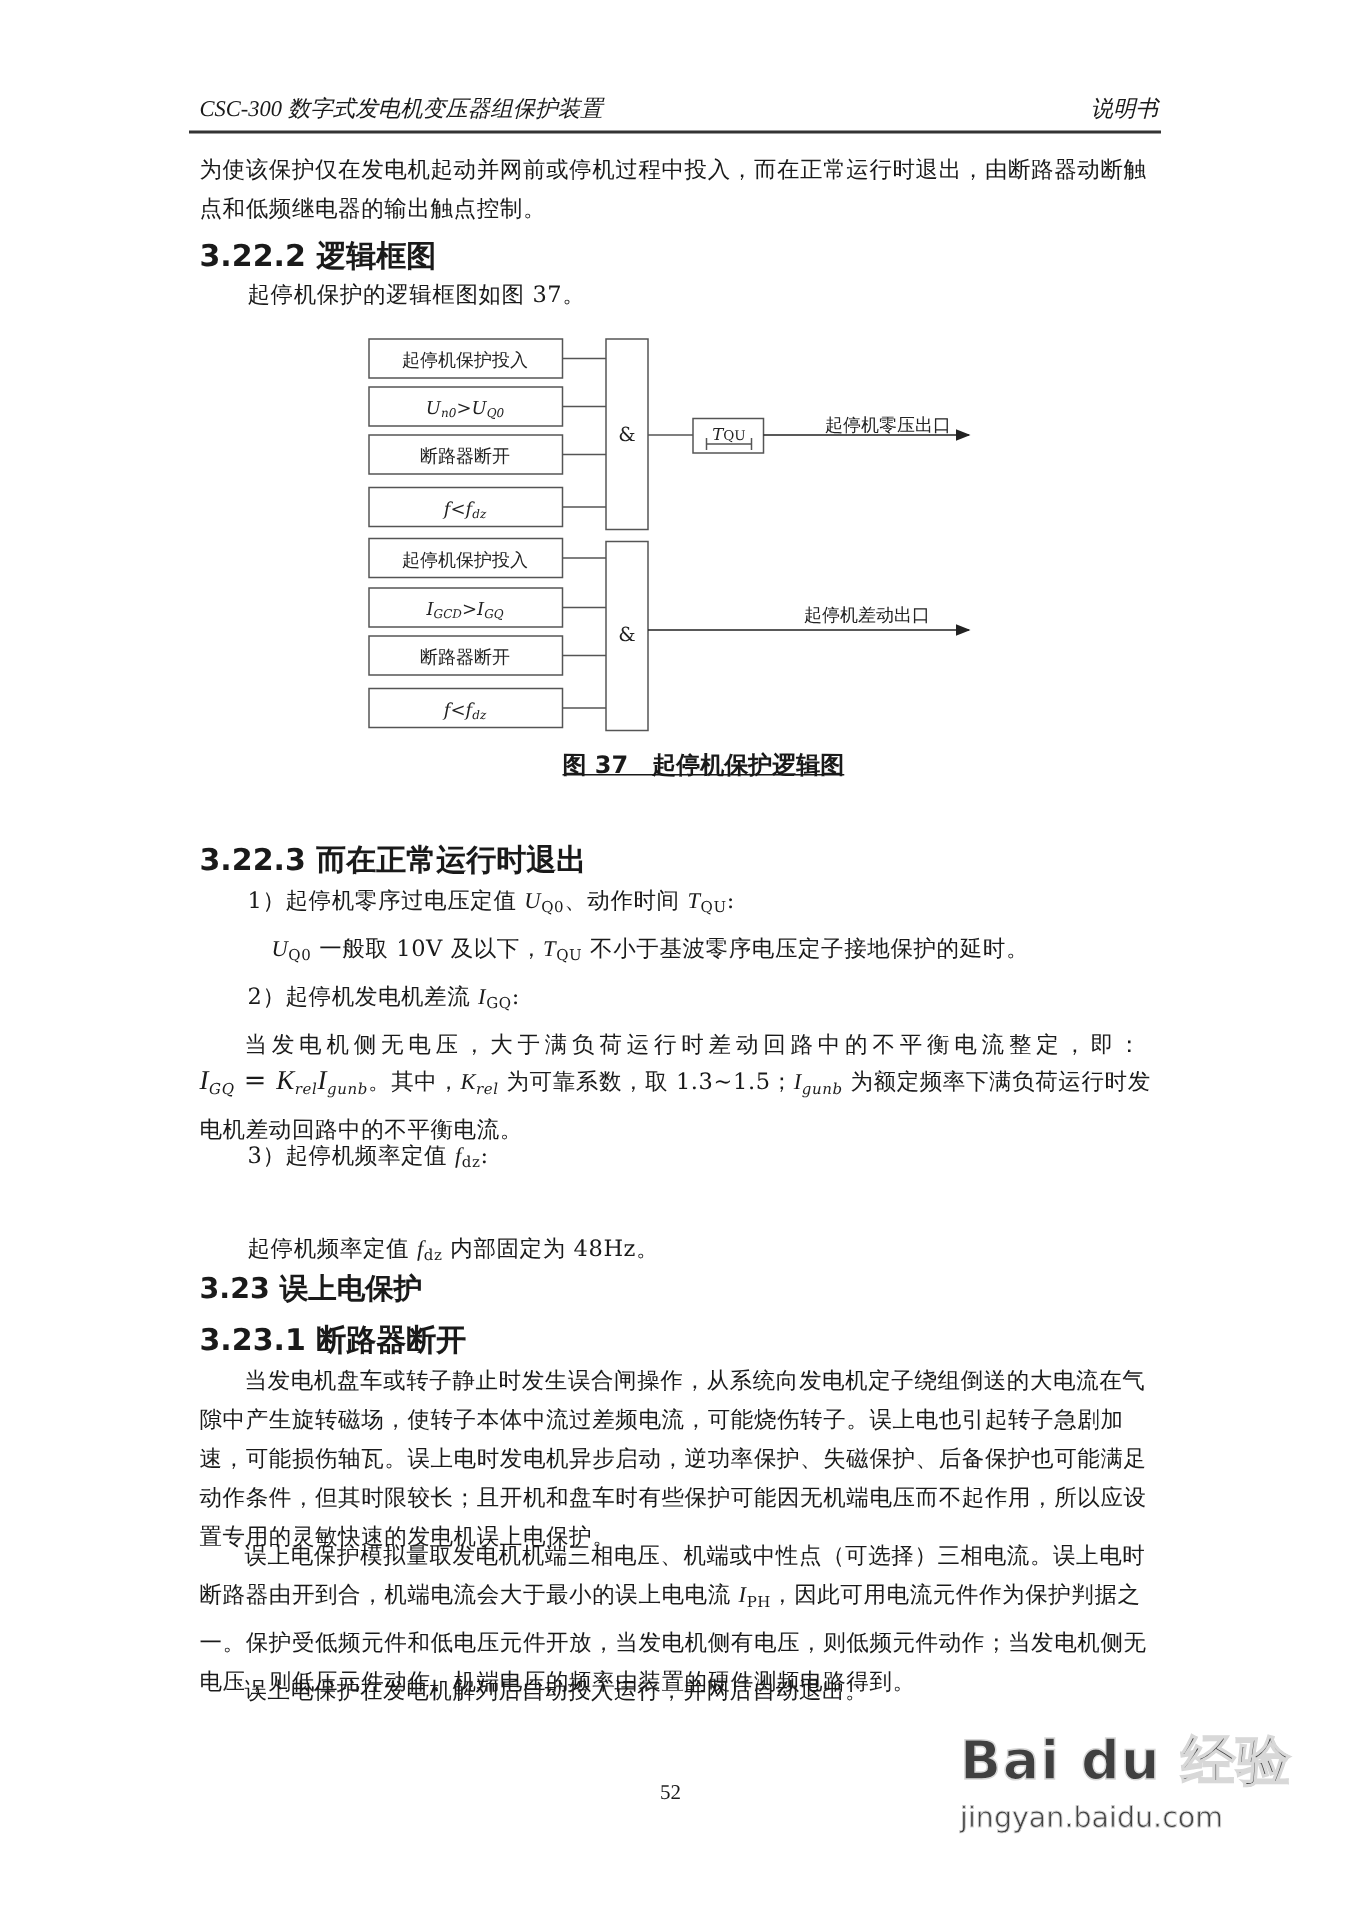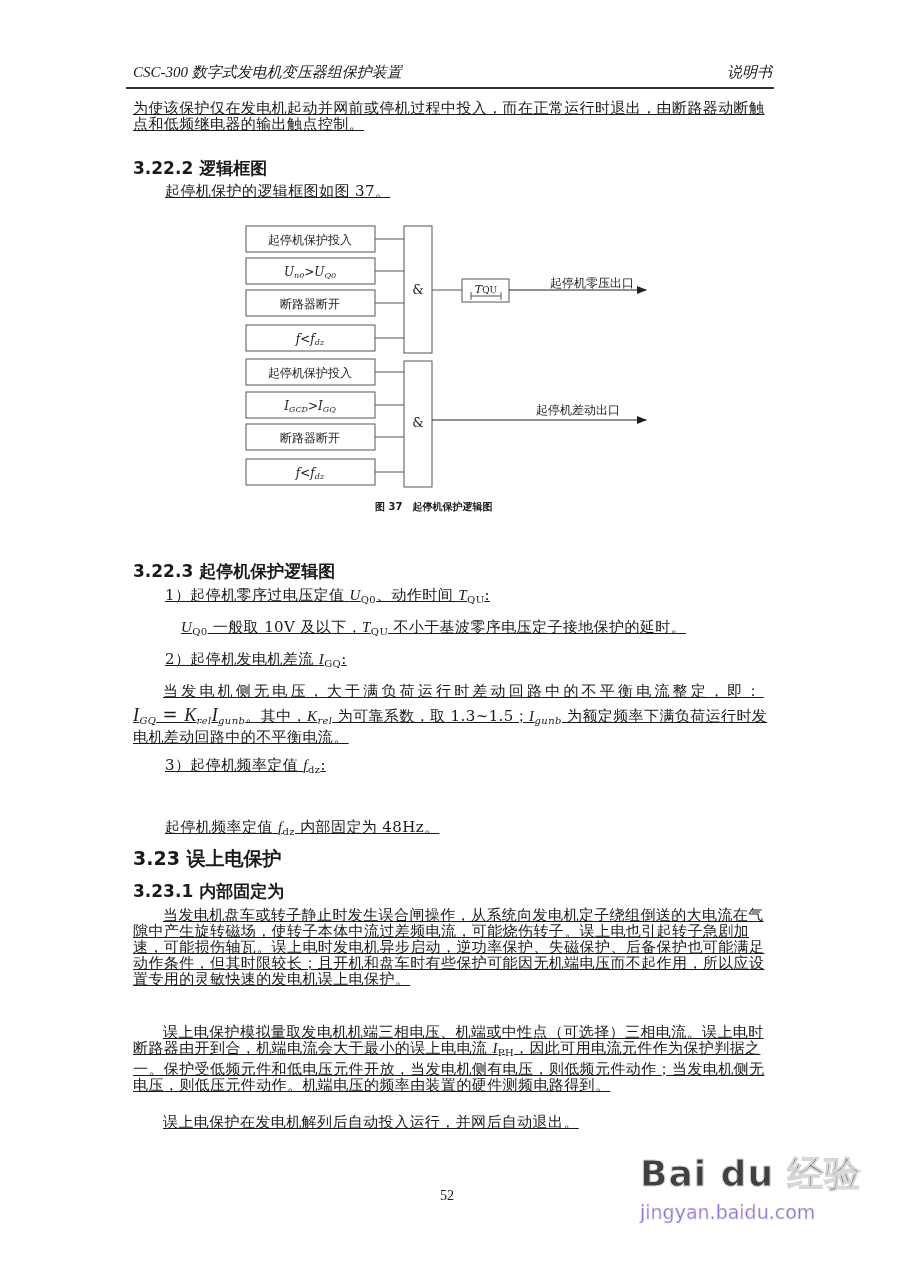--- a/index.html
+++ b/index.html
@@ -2,33 +2,33 @@
 <html><head>
 <meta charset="utf-8">
 <style>
   html, body { margin: 0; padding: 0; background: #ffffff; }
   body { width: 905px; height: 1280px; position: relative; overflow: hidden;
          font-family: "DejaVu Serif", "Liberation Serif", serif; color: #1a1a1a; }
   .abs { position: absolute; }
   .header-left { left: 133px; top: 63px; font-size: 15px; font-style: italic; font-family: "Liberation Serif", "DejaVu Serif", serif; }
   .header-right { right: 133px; top: 63px; font-size: 15px; font-style: italic; font-family: Liberation Mono, monospace; }
   .header-rule { left: 126px; width: 648px; top: 87px; height: 2px; background: #333; }
-  .p { font-size: 15px; line-height: 16px; letter-spacing: 0.4px; text-decoration: underline; }
+  .p { font-size: 15px; line-height: 26px; letter-spacing: 0.4px; }
   .body-block { left: 133px; width: 640px; }
   .indent { text-indent: 30px; }
-  .h3 { font-family: "DejaVu Sans", "Liberation Sans", sans-serif; font-weight: bold; font-size: 17px; }
+  .h3 { font-family: "DejaVu Sans", "Liberation Sans", sans-serif; font-weight: bold; font-size: 20px; }
   .h2 { font-family: "DejaVu Sans", "Liberation Sans", sans-serif; font-weight: bold; font-size: 19px; }
-  .caption { font-family: "DejaVu Sans", "Liberation Sans", sans-serif; font-weight: bold; font-size: 10px; }
+  .caption { font-family: "DejaVu Sans", "Liberation Sans", sans-serif; font-weight: bold; font-size: 16px; text-decoration: underline; }
   i.v { font-style: italic; font-family: "Liberation Serif", "DejaVu Serif", serif; }
   sub { font-size: 10px; vertical-align: -3px; }
   .page-num { left: 440px; top: 1188px; font-size: 14px; font-family: "Liberation Serif", serif; }
   .watermark { left: 640px; top: 1150px; width: 230px; height: 100px; color: #e3e3e3; }
   .wm-big { font-family: "DejaVu Sans", sans-serif; font-weight: bold; font-size: 36px; letter-spacing: 1px;
             -webkit-text-stroke: 1px #d8d8d8; color: #404040; }
-  .wm-small { font-family: "DejaVu Sans", sans-serif; font-size: 19px; color: #8b5cf6; -webkit-text-stroke: 0.6px #d6d6d6; margin-top: 2px; }
+  .wm-small { font-family: "DejaVu Sans", sans-serif; font-size: 19px; color: #404040; -webkit-text-stroke: 0.6px #d6d6d6; margin-top: 2px; }
   svg text { font-family: "DejaVu Serif", "Liberation Serif", serif; }
 </style>
 </head>
 <body>
 
 <div class="abs header-left">CSC-300 数字式发电机变压器组保护装置</div>
 <div class="abs header-right">说明书</div>
 <div class="abs header-rule"></div>
 
 <div class="abs p body-block" style="top:100px;">为使该保护仅在发电机起动并网前或停机过程中投入，而在正常运行时退出，由断路器动断触点和低频继电器的输出触点控制。</div>
@@ -84,31 +84,31 @@
     <text x="310" y="377" text-anchor="middle">起停机保护投入</text>
     <text x="310" y="410" text-anchor="middle" font-style="italic">I<tspan font-size="8" dy="2">GCD</tspan><tspan dy="-2">&gt;I</tspan><tspan font-size="8" dy="2">GQ</tspan></text>
     <text x="310" y="442" text-anchor="middle">断路器断开</text>
     <text x="310" y="477" text-anchor="middle" font-style="italic">f&lt;f<tspan font-size="8" dy="2">dz</tspan></text>
     <text x="418" y="427" text-anchor="middle" font-size="13">&amp;</text>
     <text x="578" y="414" text-anchor="middle">起停机差动出口</text>
   </g>
 </svg>
 <div class="abs caption" style="left:375px; top:500px;">图 37　起停机保护逻辑图</div>
 
-<div class="abs h3" style="left:133px; top:560px;">3.22.3  起停机保护逻辑图</div>
+<div class="abs h3" style="left:133px; top:560px;">3.22.3  而在正常运行时退出</div>
 <div class="abs p" style="left:165px; top:587px;">1）起停机零序过电压定值 <i class="v">U</i><sub>Q0</sub>、动作时间 <i class="v">T</i><sub>QU</sub>:</div>
 <div class="abs p" style="left:181px; top:619px;"><i class="v">U</i><sub>Q0</sub> 一般取 10V 及以下，<i class="v">T</i><sub>QU</sub> 不小于基波零序电压定子接地保护的延时。</div>
 <div class="abs p" style="left:165px; top:651px;">2）起停机发电机差流 <i class="v">I</i><sub>GQ</sub>:</div>
 <div class="abs p body-block indent" style="top:683px; letter-spacing:3.2px;">当发电机侧无电压，大于满负荷运行时差动回路中的不平衡电流整定，即：</div>
 <div class="abs p body-block" style="top:707px;"><span style="font-size:18px;"><i class="v">I</i><sub style="font-size:10px;"><i>GQ</i></sub> = <i class="v">K</i><sub style="font-size:10px;"><i>rel</i></sub><i class="v">I</i><sub style="font-size:10px;"><i>gunb</i></sub></span>。其中，<i class="v">K</i><sub><i>rel</i></sub> 为可靠系数，取 1.3~1.5；<i class="v">I</i><sub><i>gunb</i></sub> 为额定频率下满负荷运行时发电机差动回路中的不平衡电流。</div>
 <div class="abs p" style="left:165px; top:757px;">3）起停机频率定值 <i class="v">f</i><sub>dz</sub>:</div>
 <div class="abs p" style="left:165px; top:789px;margin-top:30px;">起停机频率定值 <i class="v">f</i><sub>dz</sub> 内部固定为 48Hz。</div>
 
 <div class="abs h2" style="left:133px; top:846px;">3.23  误上电保护</div>
-<div class="abs h3" style="left:133px; top:880px;">3.23.1  内部固定为</div>
+<div class="abs h3" style="left:133px; top:880px;">3.23.1  断路器断开</div>
 <div class="abs p body-block indent" style="top:907px;">当发电机盘车或转子静止时发生误合闸操作，从系统向发电机定子绕组倒送的大电流在气隙中产生旋转磁场，使转子本体中流过差频电流，可能烧伤转子。误上电也引起转子急剧加速，可能损伤轴瓦。误上电时发电机异步启动，逆功率保护、失磁保护、后备保护也可能满足动作条件，但其时限较长；且开机和盘车时有些保护可能因无机端电压而不起作用，所以应设置专用的灵敏快速的发电机误上电保护。</div>
 <div class="abs p body-block indent" style="top:1024px;">误上电保护模拟量取发电机机端三相电压、机端或中性点（可选择）三相电流。误上电时断路器由开到合，机端电流会大于最小的误上电电流 <i class="v">I</i><sub>PH</sub>，因此可用电流元件作为保护判据之一。保护受低频元件和低电压元件开放，当发电机侧有电压，则低频元件动作；当发电机侧无电压，则低压元件动作。机端电压的频率由装置的硬件测频电路得到。</div>
 <div class="abs p body-block indent" style="top:1114px;">误上电保护在发电机解列后自动投入运行，并网后自动退出。</div>
 
 <div class="abs page-num">52</div>
 
 <div class="abs watermark">
   <div class="wm-big">Bai du 经验</div>
   <div class="wm-small">jingyan.baidu.com</div>
 </div>

